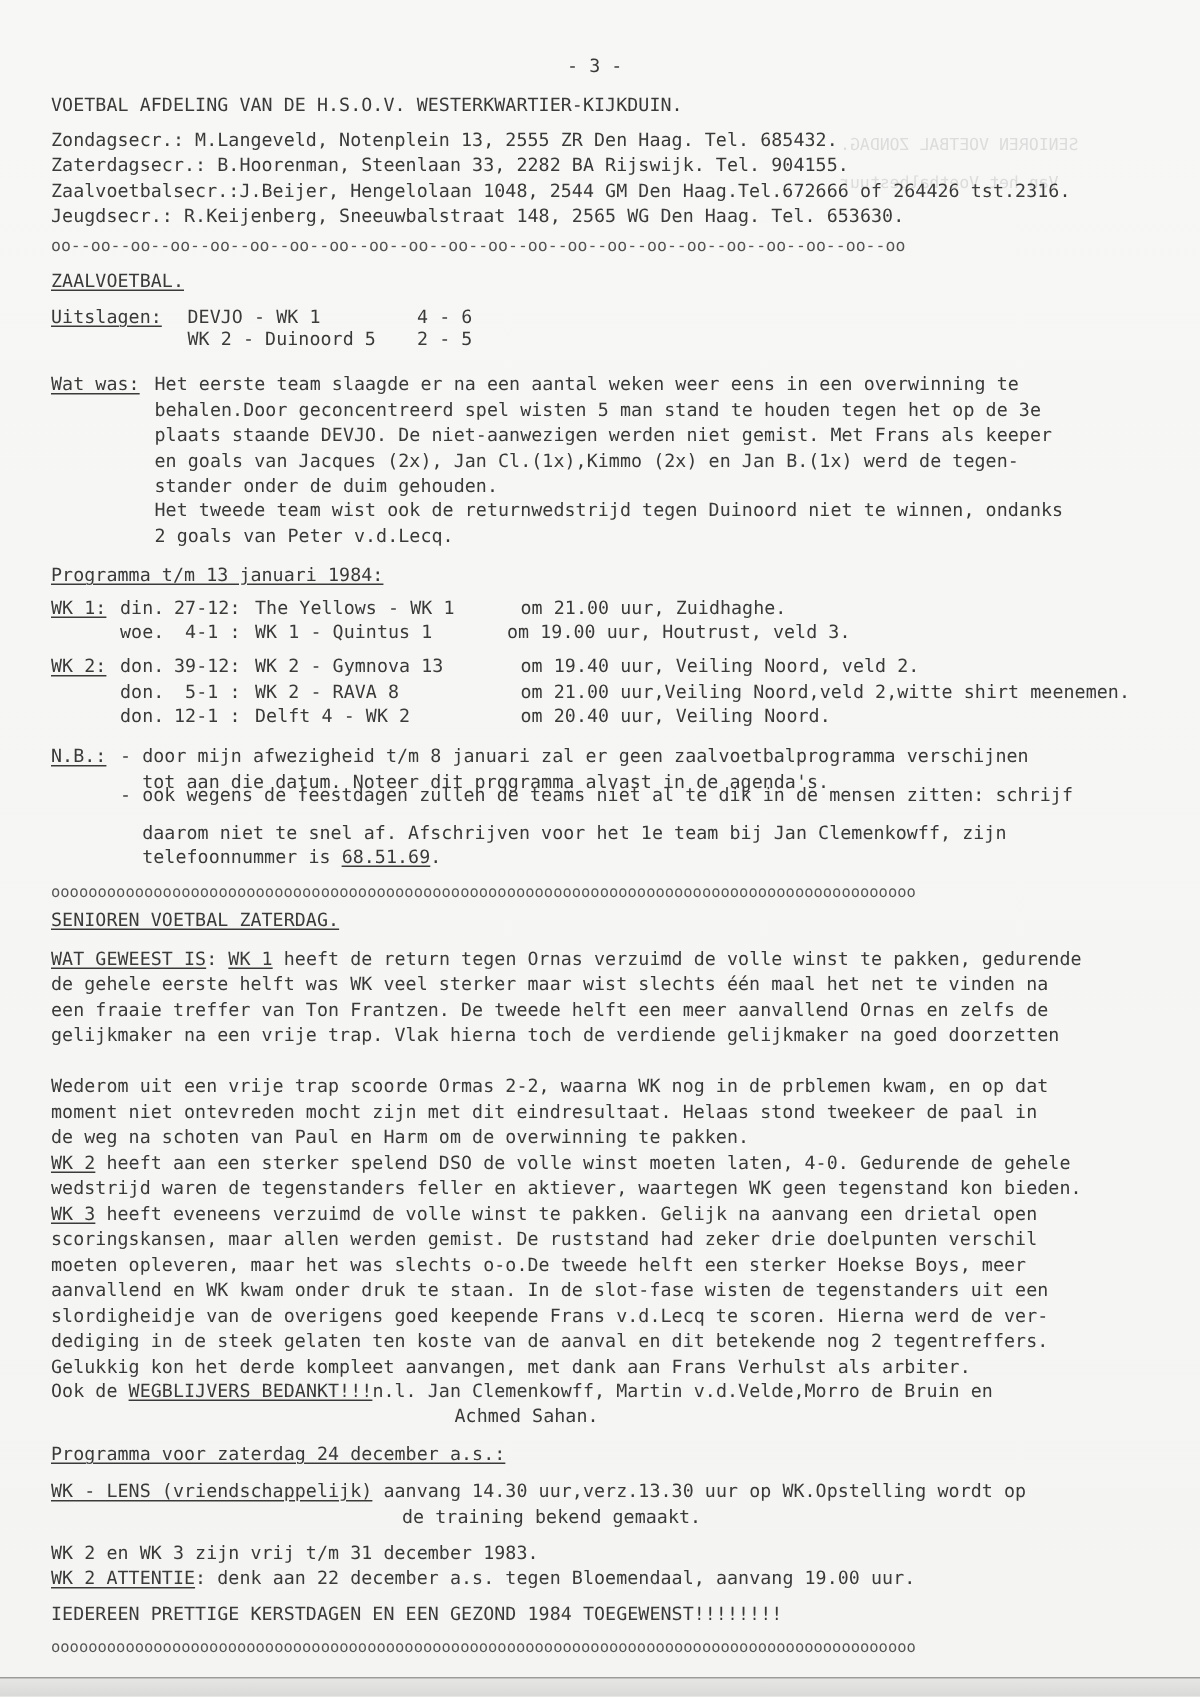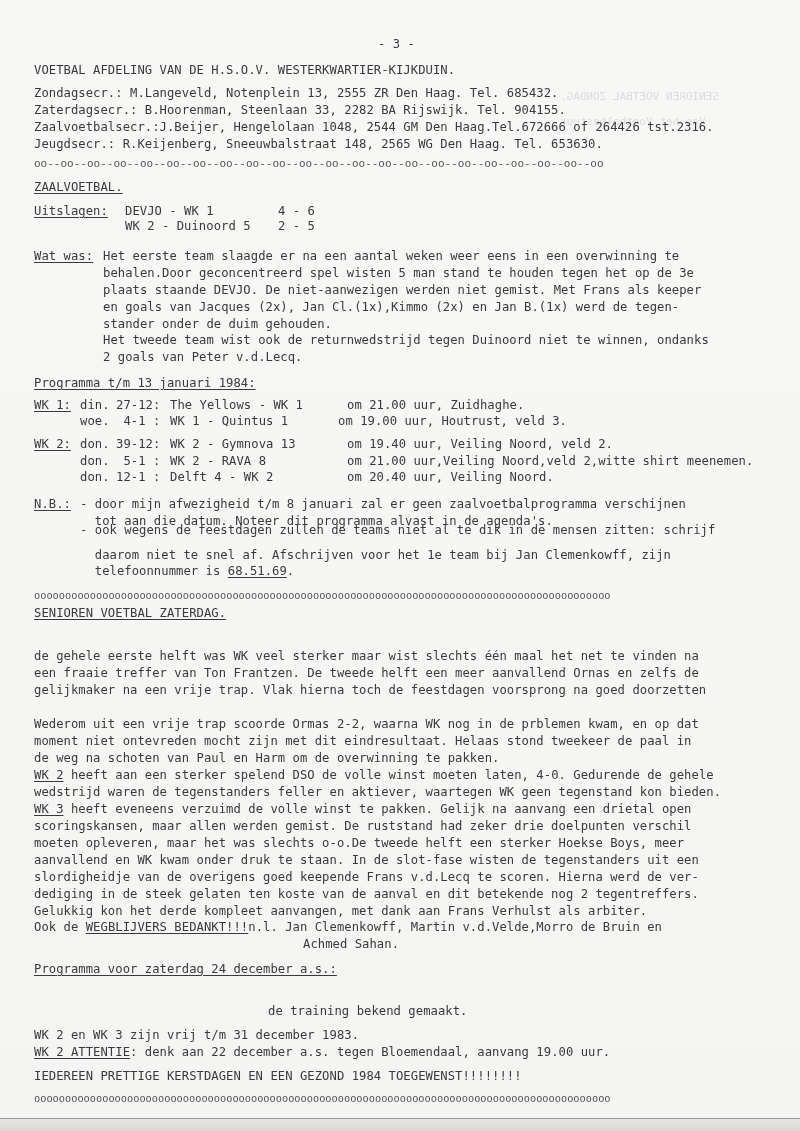--- a/index.html
+++ b/index.html
@@ -93,43 +93,45 @@
   <div class="t" style="left:80px; top:497px;">- door mijn afwezigheid t/m 8 januari zal er geen zaalvoetbalprogramma verschijnen</div>
   <div class="t" style="left:80px; top:514px;">  tot aan die datum. Noteer dit programma alvast in de agenda's.</div>
   <div class="t" style="left:80px; top:523px;">- ook wegens de feestdagen zullen de teams niet al te dik in de mensen zitten: schrijf</div>
   <div class="t" style="left:80px; top:548px;">  daarom niet te snel af. Afschrijven voor het 1e team bij Jan Clemenkowff, zijn</div>
   <div class="t" style="left:80px; top:564px;"><span>  telefoonnummer is </span><span class="u">68.51.69</span><span>.</span></div>
 
   <div class="t divider" style="left:34px; top:588px; font-size:10.3px;">ooooooooooooooooooooooooooooooooooooooooooooooooooooooooooooooooooooooooooooooooooooooooooooo</div>
 
   <div class="t u" style="left:34px; top:606px;">SENIOREN VOETBAL ZATERDAG.</div>
 
+  <div class="t" style="left:34px; top:632px;"><span class="u">WAT GEWEEST IS</span><span>: </span><span class="u">WK 1</span><span> heeft de return tegen Ornas verzuimd de volle winst te pakken, gedurende</span></div>
   <div class="t" style="left:34px; top:649px;">de gehele eerste helft was WK veel sterker maar wist slechts één maal het net te vinden na</div>
   <div class="t" style="left:34px; top:666px;">een fraaie treffer van Ton Frantzen. De tweede helft een meer aanvallend Ornas en zelfs de</div>
-  <div class="t" style="left:34px; top:683px;">gelijkmaker na een vrije trap. Vlak hierna toch de feestdagen voorsprong na goed doorzetten</div>
+  <div class="t" style="left:34px; top:683px;">gelijkmaker na een vrije trap. Vlak hierna toch de verdiende gelijkmaker na goed doorzetten</div>
   <div class="t" style="left:34px; top:717px;">Wederom uit een vrije trap scoorde Ormas 2-2, waarna WK nog in de prblemen kwam, en op dat</div>
   <div class="t" style="left:34px; top:734px;">moment niet ontevreden mocht zijn met dit eindresultaat. Helaas stond tweekeer de paal in</div>
   <div class="t" style="left:34px; top:751px;">de weg na schoten van Paul en Harm om de overwinning te pakken.</div>
 
   <div class="t" style="left:34px; top:768px;"><span class="u">WK 2</span><span> heeft aan een sterker spelend DSO de volle winst moeten laten, 4-0. Gedurende de gehele</span></div>
   <div class="t" style="left:34px; top:785px;">wedstrijd waren de tegenstanders feller en aktiever, waartegen WK geen tegenstand kon bieden.</div>
 
   <div class="t" style="left:34px; top:802px;"><span class="u">WK 3</span><span> heeft eveneens verzuimd de volle winst te pakken. Gelijk na aanvang een drietal open</span></div>
   <div class="t" style="left:34px; top:819px;">scoringskansen, maar allen werden gemist. De ruststand had zeker drie doelpunten verschil</div>
   <div class="t" style="left:34px; top:836px;">moeten opleveren, maar het was slechts o-o.De tweede helft een sterker Hoekse Boys, meer</div>
   <div class="t" style="left:34px; top:853px;">aanvallend en WK kwam onder druk te staan. In de slot-fase wisten de tegenstanders uit een</div>
   <div class="t" style="left:34px; top:870px;">slordigheidje van de overigens goed keepende Frans v.d.Lecq te scoren. Hierna werd de ver-</div>
   <div class="t" style="left:34px; top:887px;">dediging in de steek gelaten ten koste van de aanval en dit betekende nog 2 tegentreffers.</div>
   <div class="t" style="left:34px; top:904px;">Gelukkig kon het derde kompleet aanvangen, met dank aan Frans Verhulst als arbiter.</div>
 
   <div class="t" style="left:34px; top:920px;"><span>Ook de </span><span class="u">WEGBLIJVERS BEDANKT!!!</span><span>n.l. Jan Clemenkowff, Martin v.d.Velde,Morro de Bruin en</span></div>
   <div class="t" style="left:303px; top:937px;">Achmed Sahan.</div>
 
   <div class="t u" style="left:34px; top:962px;">Programma voor zaterdag 24 december a.s.:</div>
 
+  <div class="t" style="left:34px; top:987px;"><span class="u">WK - LENS (vriendschappelijk)</span><span> aanvang 14.30 uur,verz.13.30 uur op WK.Opstelling wordt op</span></div>
   <div class="t" style="left:268px; top:1004px;">de training bekend gemaakt.</div>
 
   <div class="t" style="left:34px; top:1028px;">WK 2 en WK 3 zijn vrij t/m 31 december 1983.</div>
   <div class="t" style="left:34px; top:1045px;"><span class="u">WK 2 ATTENTIE</span><span>: denk aan 22 december a.s. tegen Bloemendaal, aanvang 19.00 uur.</span></div>
 
   <div class="t" style="left:34px; top:1069px;">IEDEREEN PRETTIGE KERSTDAGEN EN EEN GEZOND 1984 TOEGEWENST!!!!!!!!</div>
 
   <div class="t divider" style="left:34px; top:1091px; font-size:10.3px;">ooooooooooooooooooooooooooooooooooooooooooooooooooooooooooooooooooooooooooooooooooooooooooooo</div>
 
   <div class="page-bottom-edge"></div>

